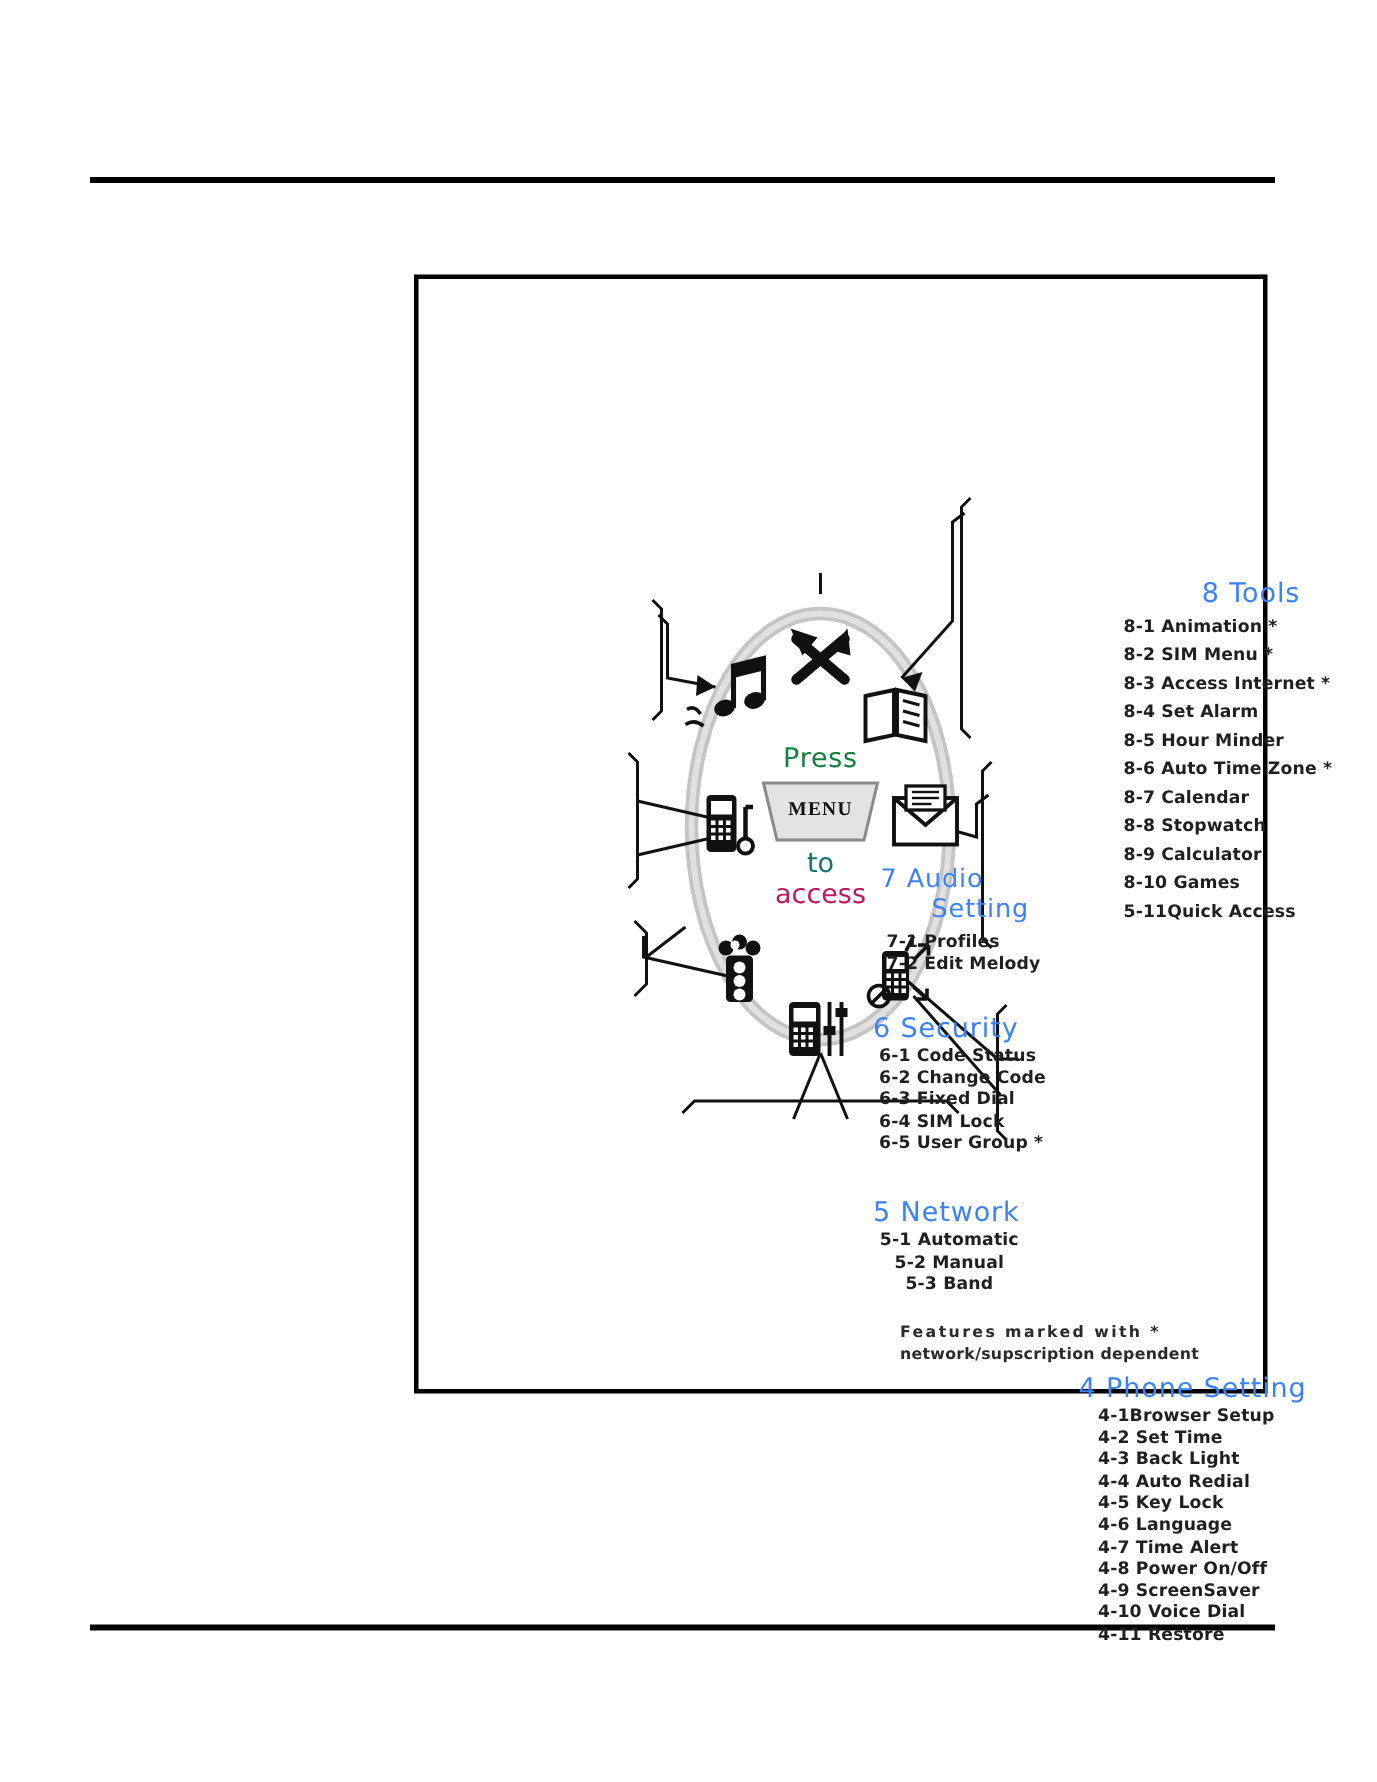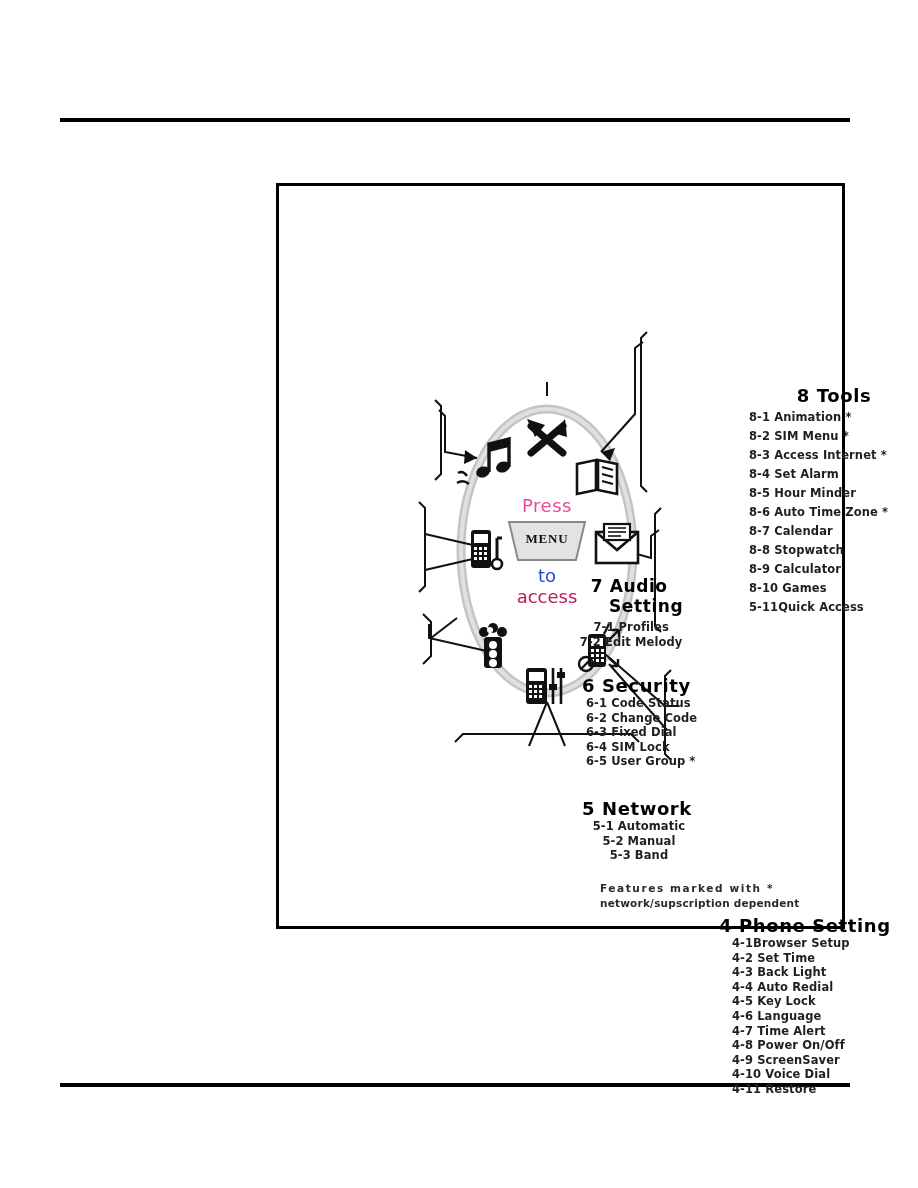--- a/index.html
+++ b/index.html
@@ -21,22 +21,22 @@
     left:276px;top:183px;
     width:569px;height:746px;
     border:3px solid #000;
     box-sizing:border-box;
     background:#fff;
   }
 
   
   .blk{position:absolute;}
   .blk .hd{
-    font-weight:bold;
-    color:#000000;
+    font-weight:normal;
+    color:#3b82f6;
     letter-spacing:.6px;
     white-space:nowrap;
   }
   .blk .it{
     font-weight:bold;
     font-size:11.5px;
     line-height:14.6px;
     color:#1f1f1f;
     white-space:nowrap;
     letter-spacing:.1px;
@@ -45,44 +45,44 @@
   .hd-md{font-size:17px;line-height:20px;}
 
   
   #blk-tools{left:470px;top:199px;text-align:center;width:170px;}
   #blk-tools .it{text-align:right;display:inline-block;}
   #blk-tools .items{display:inline-block;text-align:left;}
 
   #blk-phonesetting{left:440px;top:729px;}
   #blk-network{left:303px;top:612px;}
   #blk-security{left:303px;top:489px;}
-  #blk-audio{left:296px;top:390px;text-align:center;}
+  #blk-audio{left:308px;top:390px;text-align:left;}
 
   #blk-audio .hd{line-height:20px;}
   #blk-audio .hd2{padding-left:34px;}
 
   .footnote{
     position:absolute;
     left:597px;top:878px;
     width:220px;
     font-size:10.5px;
     line-height:15px;
     font-weight:bold;
     color:#2a2a2a;
     letter-spacing:.2px;
   }
   .footnote .l1{letter-spacing:1.6px;}
   .center-text{
     position:absolute;left:452px;top:405px;width:180px;height:290px;
     display:flex;flex-direction:column;align-items:center;justify-content:center;
     pointer-events:none;
   }
-  .press{font-size:18px;color:#ec4899;letter-spacing:.5px;}
+  .press{font-size:18px;color:#15803d;letter-spacing:.5px;}
   .menukey{margin:3px 0 4px 0;}
-  .toword{font-size:18px;color:#1d4ed8;margin-top:2px;}
+  .toword{font-size:18px;color:#0f766e;margin-top:2px;}
   .accessword{font-size:18px;color:#be185d;}
 </style>
 </head>
 <body>
 
 <div class="page">
 
   <div class="rule rule-top"></div>
   <div class="rule rule-bottom"></div>
 

